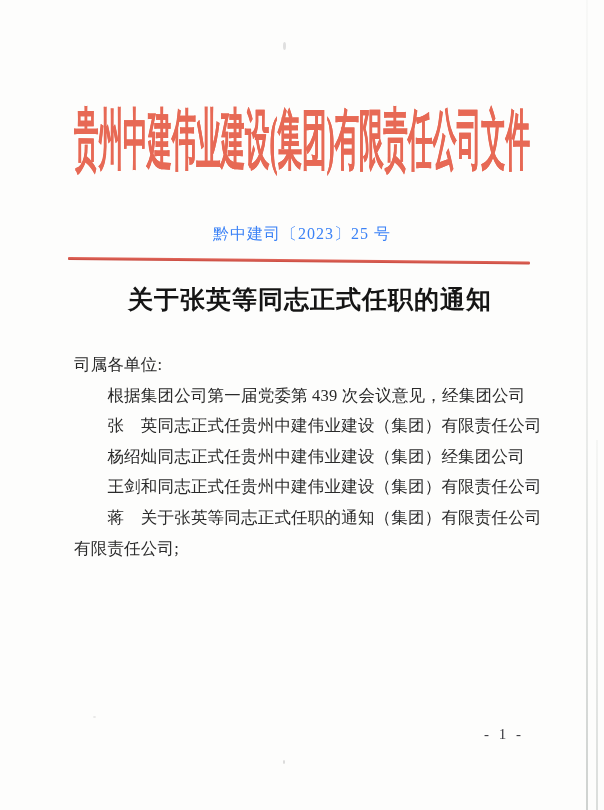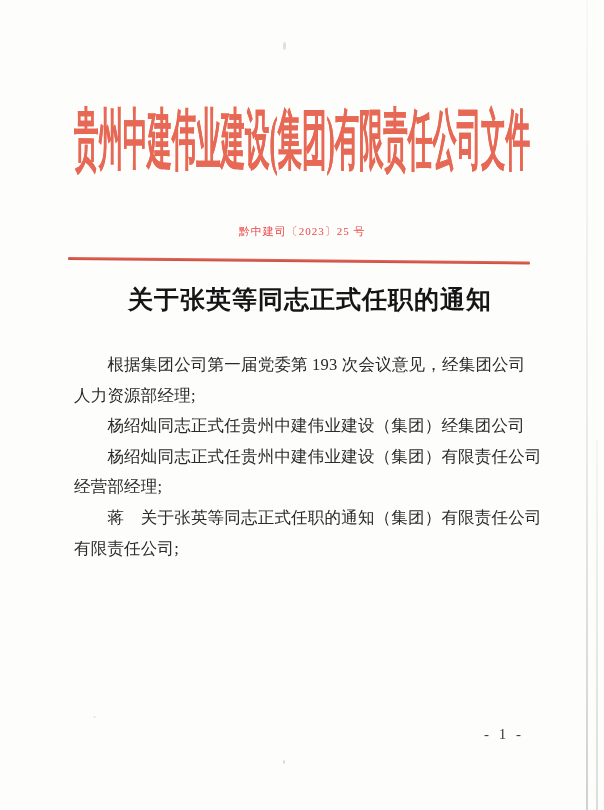--- a/index.html
+++ b/index.html
@@ -40,23 +40,23 @@
     letter-spacing: 0;
     text-shadow: 0.5px 0 0 #e76955;
   }
   
   .doc-number {
     position: absolute;
     top: 224px;
     left: 0;
     width: 604px;
     text-align: center;
-    font-size: 11px;
+    font-size: 16px;
     letter-spacing: 1px;
-    color: #ef4444;
+    color: #3b82f6;
   }
   
   .red-divider {
     position: absolute;
     top: 257px;
     left: 68px;
     width: 462px;
     height: 3px;
     background: linear-gradient(to bottom, #e2685c, #c94b40);
     transform: rotate(0.55deg);
@@ -158,25 +158,25 @@
     <div class="org-header">贵州中建伟业建设(集团)有限责任公司文件</div>
   </div>
 
   <div class="doc-number">黔中建司〔2023〕25 号</div>
 
   <div class="red-divider"></div>
 
   <div class="doc-title">关于张英等同志正式任职的通知</div>
 
   <div class="doc-body">
-    <div class="body-line">　　根据集团公司第一届党委第 193 次会议意见，经集团公司</div>
-    <div class="body-line">人力资源部经理;</div>
+    <div class="body-line">司属各单位:</div>
+    <div class="body-line">　　根据集团公司第一届党委第 439 次会议意见，经集团公司</div>
+    <div class="body-line">　　张　英同志正式任贵州中建伟业建设（集团）有限责任公司</div>
     <div class="body-line">　　杨绍灿同志正式任贵州中建伟业建设（集团）经集团公司</div>
-    <div class="body-line">　　杨绍灿同志正式任贵州中建伟业建设（集团）有限责任公司</div>
-    <div class="body-line">经营部经理;</div>
+    <div class="body-line">　　王剑和同志正式任贵州中建伟业建设（集团）有限责任公司</div>
     <div class="body-line">　　蒋　关于张英等同志正式任职的通知（集团）有限责任公司</div>
     <div class="body-line">有限责任公司;</div>
   </div>
 
   <div class="page-number">- 1 -</div>
 
   <div class="scan-edge-1"></div>
   <div class="scan-edge-2"></div>
   <div class="scan-speck-1"></div>
   <div class="scan-speck-2"></div>

